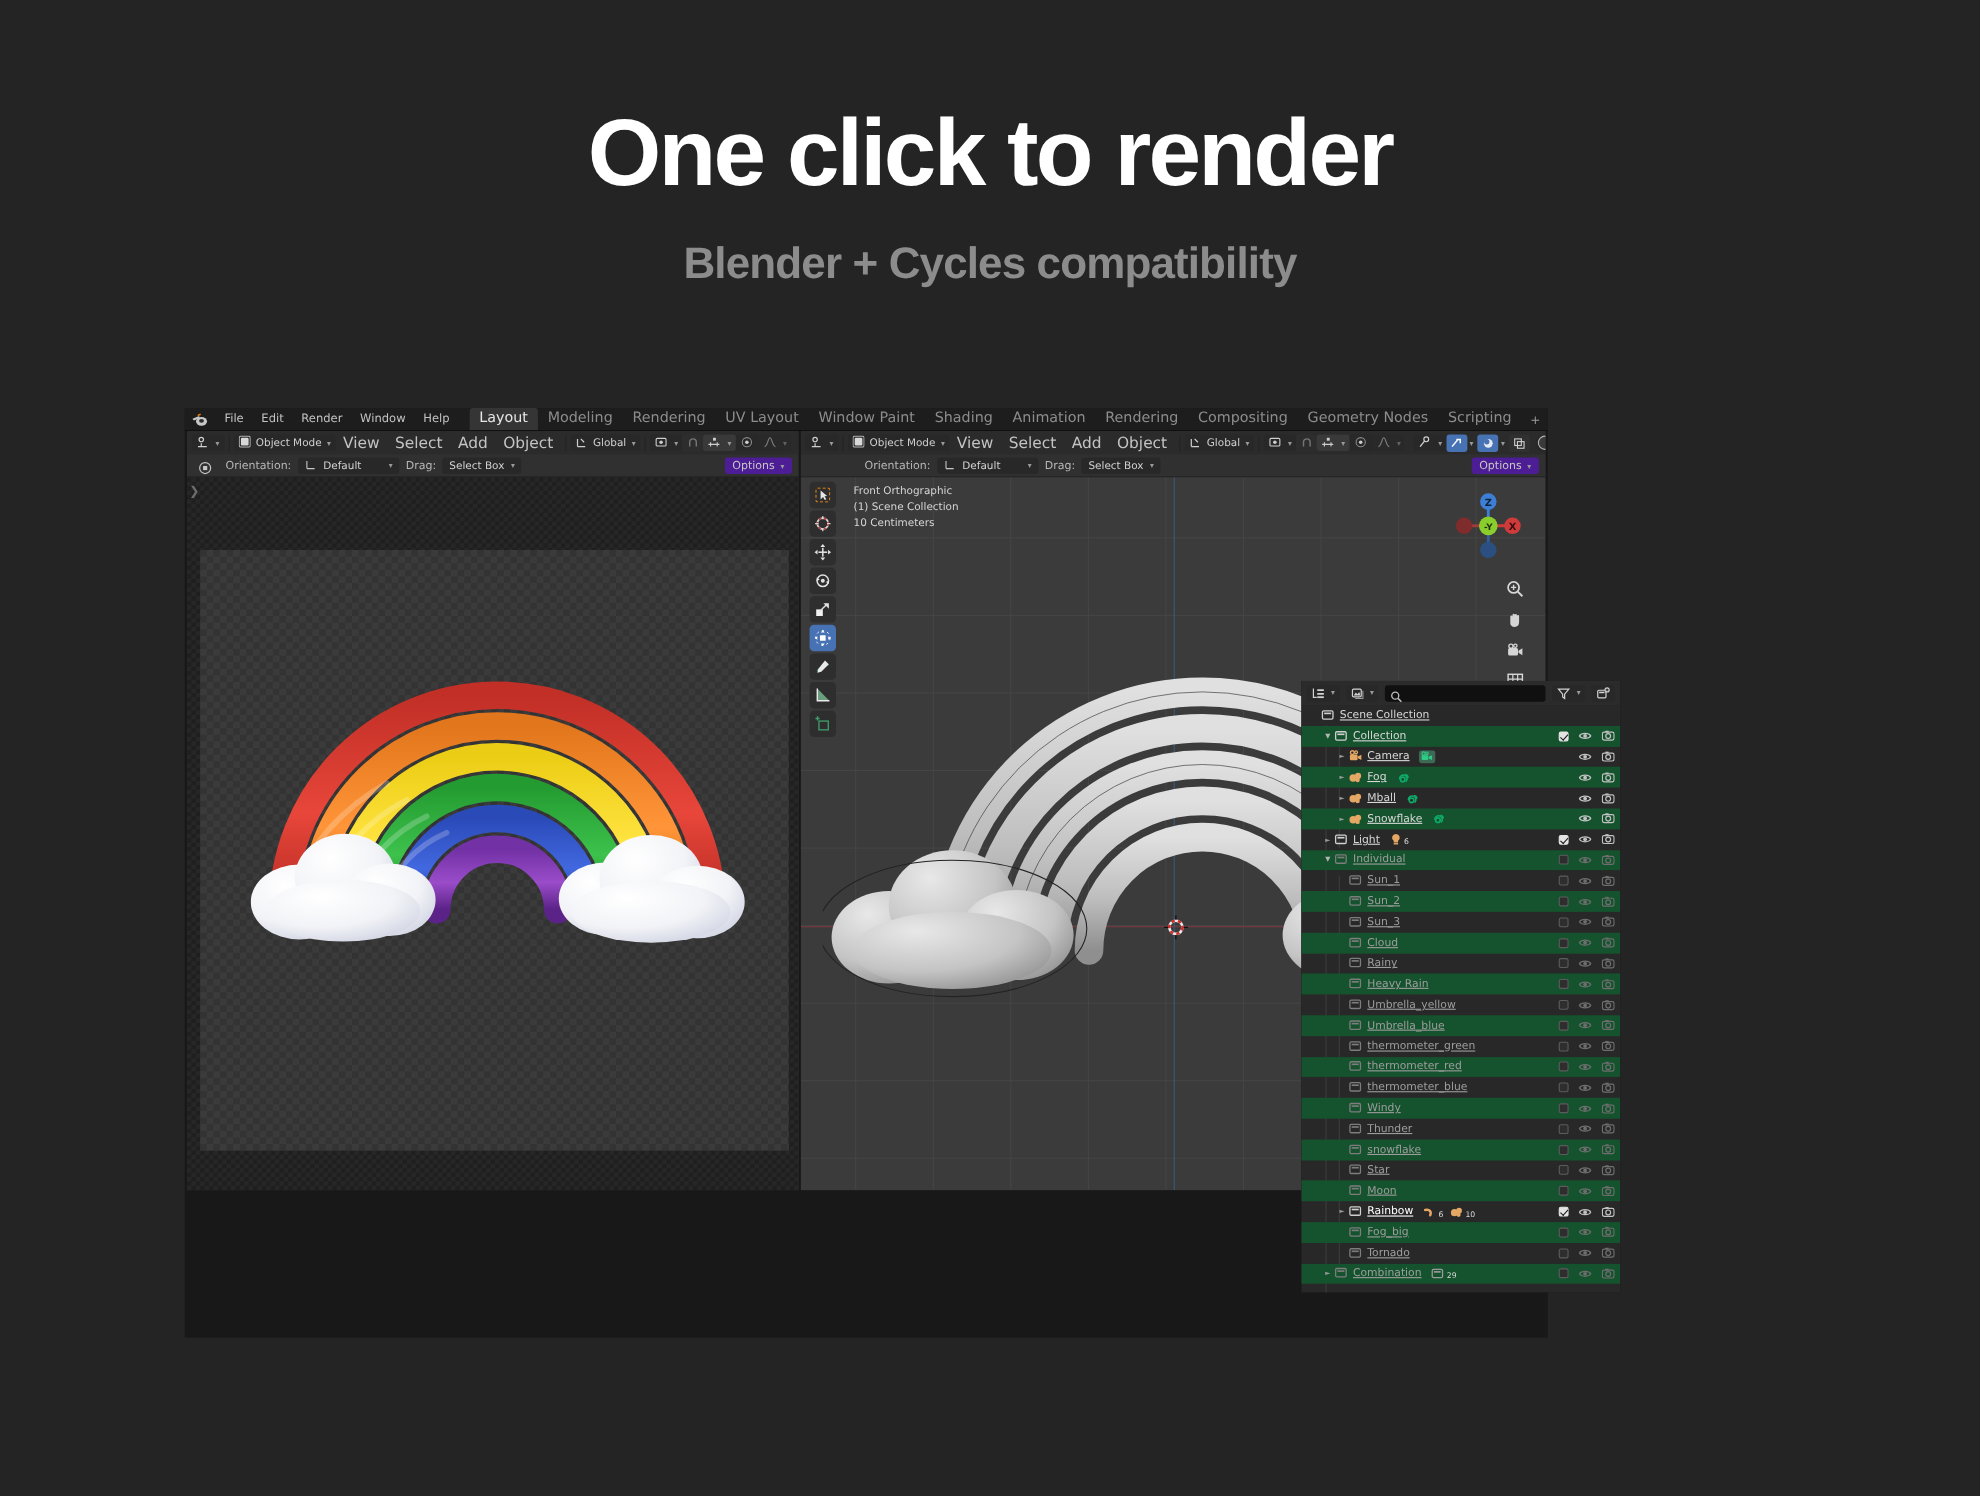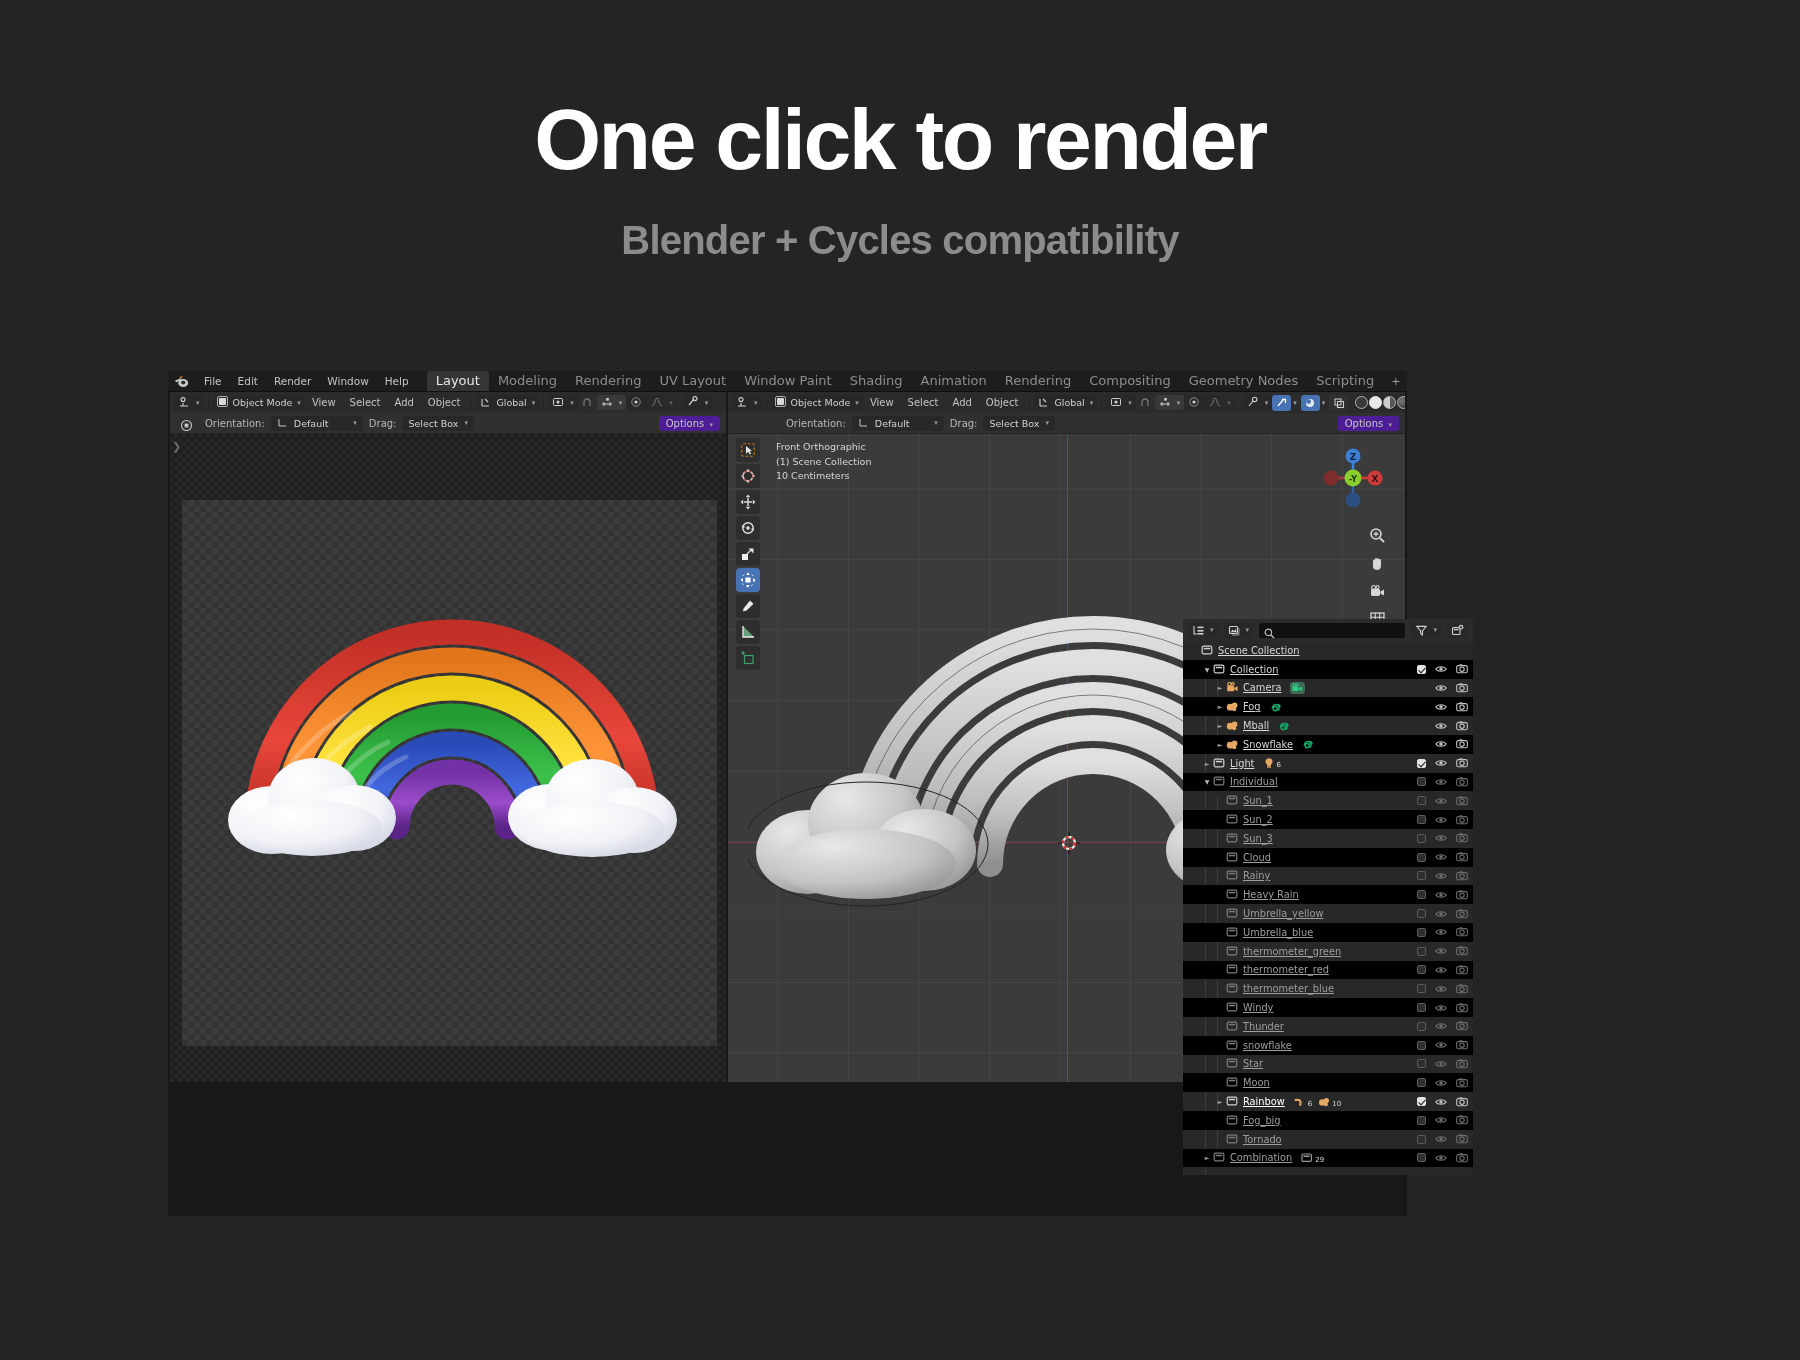--- a/index.html
+++ b/index.html
@@ -60,21 +60,21 @@
 
   .hdr {
     height:21px; background:#2b2b2b; display:flex; align-items:center;
     gap:0; padding-left:4px; white-space:nowrap;
   }
   .hdr2 {
     height:21px; background:#303030; display:flex; align-items:center;
     gap:0; padding-left:10px; white-space:nowrap;
     border-bottom:1px solid #232323;
   }
-  .hdr-txt { font-size:10px; color:#c3c3c3; padding:0 7px; }
+  .hdr-txt { font-size:14px; color:#c3c3c3; padding:0 7px; }
   .btnbox {
     display:flex; align-items:center; height:15px; background:#282828;
     border-radius:3px; padding:0 4px; gap:3px; color:#d0d0d0; font-size:9.5px;
   }
   .btnbox.flat { background:#393939; }
   .ico { width:13px; height:13px; position:relative; display:inline-block; flex:none; }
   .caret { font-size:7px; color:#9a9a9a; margin-left:2px; }
   .sep { width:1px; height:14px; background:#242424; margin:0 4px; flex:none; }
   .iconbtn {
     width:19px; height:16px; background:#303030; border-radius:3px;
@@ -166,21 +166,21 @@
   }
   .out-search {
     flex:1; height:15px; background:#101010; border-radius:3px;
     display:flex; align-items:center; padding:0 5px; gap:4px;
   }
   .out-body { position:absolute; left:0; top:22px; right:0; bottom:0; background:#282828; }
   .row {
     height:18.8px; display:flex; align-items:center; position:relative;
     font-size:9.8px; color:#9d9d9d; padding-left:6px;
   }
-  .row.alt { background:#000000; }
+  .row.alt { background:#14532d; }
   .row .tri { width:12px; font-size:6px; color:#9a9a9a; flex:none; text-align:center; }
   .row .tri.open { color:#b5b5b5; }
   .row .name { margin-left:4px; white-space:nowrap;text-decoration:underline; }
   .row .name.bright { color:#d7d7d7; }
   .row .name.active { color:#ffffff; }
   .row .badge {
     margin-left:9px; display:flex; align-items:center; gap:1px; flex:none;
   }
   .row-right {
     position:absolute; right:5px; top:0; height:100%;

